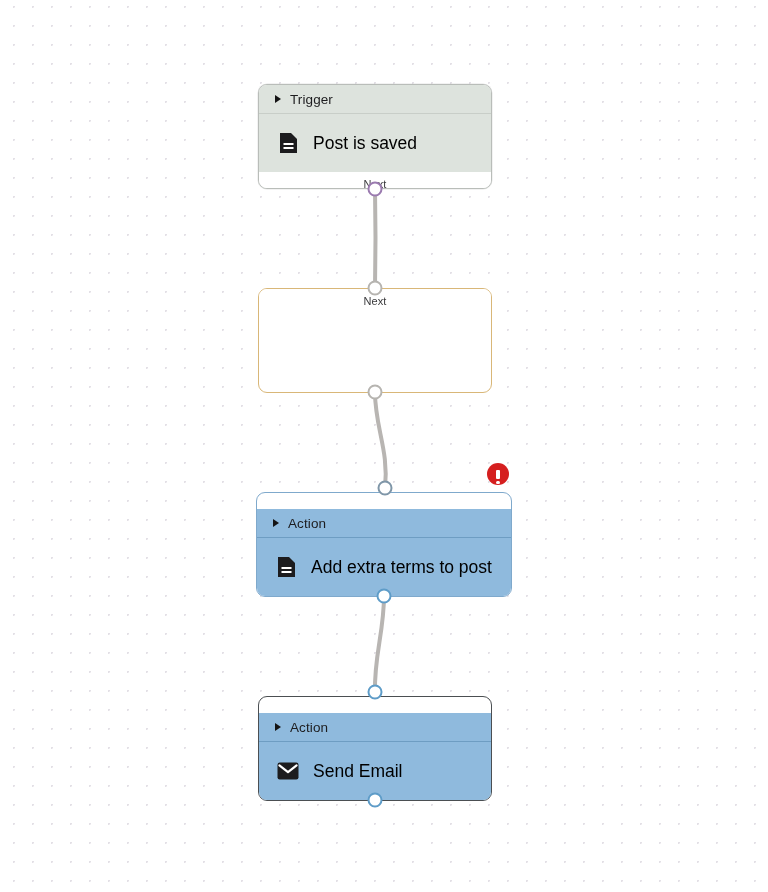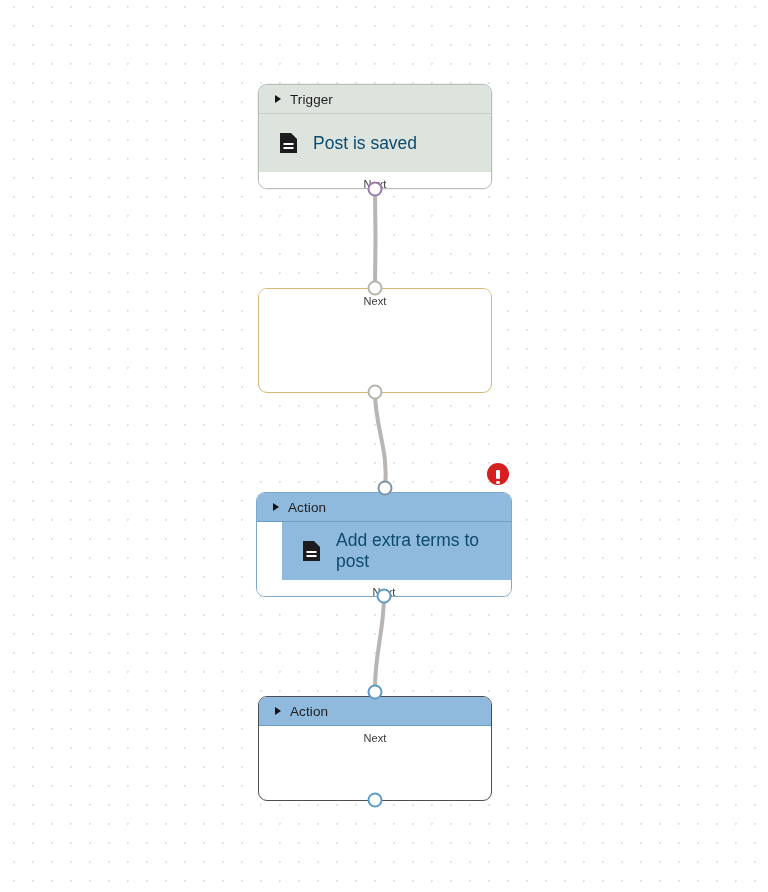--- a/index.html
+++ b/index.html
@@ -67,21 +67,21 @@
     flex: 0 0 auto;
   }
 
   .node-body {
     box-sizing: border-box;
     height: 58px;
     display: flex;
     align-items: center;
     padding-left: 18px;
     font-size: 17.5px;
-    color: #0c4a6e;
+    color: #000000;
   }
   .node-body .glyph {
     flex: 0 0 auto;
     width: 22px;
     height: 22px;
     margin-right: 14px;
     display: flex;
     align-items: center;
     justify-content: center;
   }
@@ -111,22 +111,22 @@
   .node--advanced {
     border: 1px solid #d9b778;
   }
   .node--advanced .node-header { background: #f3dcae; border-bottom: 1px solid #e0c392; }
   .node--advanced .node-body   { background: #f3dcae; }
 
   
   .node--action {
     border: 1px solid #7fa9cc;
   }
-  .node--action .node-header { background: #8fbadd; border-bottom: 1px solid #6e9dc2; }
-  .node--action .node-body   { background: #8fbadd; margin-left: 25px; }
+  .node--action .node-header { background: #8fbadd; border-bottom: 1px solid #6e9dc2; margin-top: 16px; }
+  .node--action .node-body   { background: #8fbadd; }
 
   
   .node--outlined {
     border: 1px solid #4b4f52;
   }
 
   
   .port {
     position: absolute;
     width: 15px;
@@ -234,20 +234,29 @@
     <span class="bang"></span>
   </div>
   <div class="port port--slate" style="left:385px; top:488px;"></div>
   <div class="port port--blue" style="left:384px; top:596px;"></div>
 
   <div class="node node--action node--outlined" style="left:258px; top:696px; width:234px; height:105px;">
     <div class="node-header">
       <span class="disclosure"></span>
       <span>Action</span>
     </div>
+    <div class="node-body">
+      <span class="glyph">
+        <svg width="22" height="18" viewBox="0 0 22 18">
+          <rect x="0.5" y="0.5" width="21" height="17" rx="2.2" fill="#1c1c1e"></rect>
+          <path d="M2.4 3.4 L11 10.2 L19.6 3.4" fill="none" stroke="#ffffff" stroke-width="2.2" stroke-linecap="round" stroke-linejoin="round"></path>
+        </svg>
+      </span>
+      <span>Send Email</span>
+    </div>
     <div class="node-footer">
       <span>Next</span>
     </div>
   </div>
   <div class="port port--blue" style="left:375px; top:692px;"></div>
   <div class="port port--blue" style="left:375px; top:800px;"></div>
 
 </div>
 
 </body></html>

